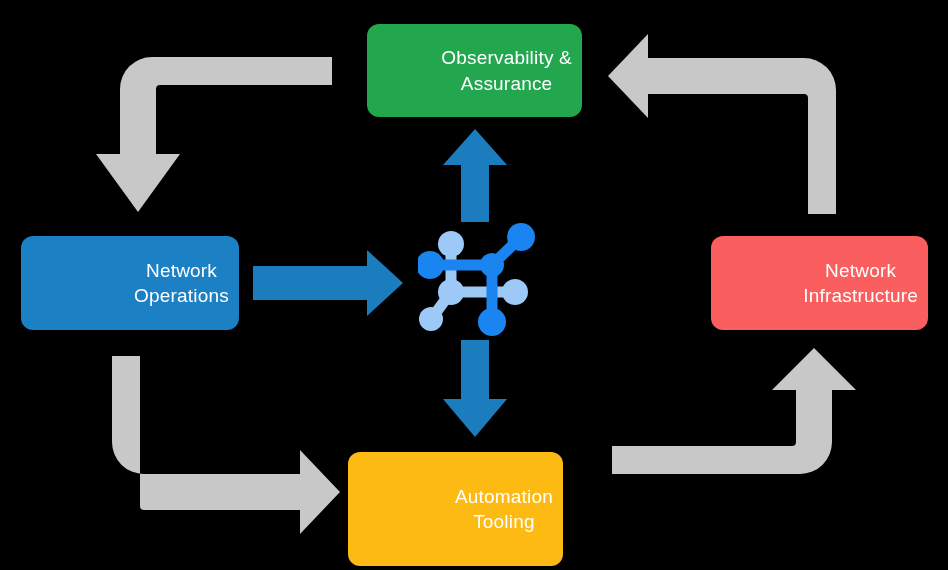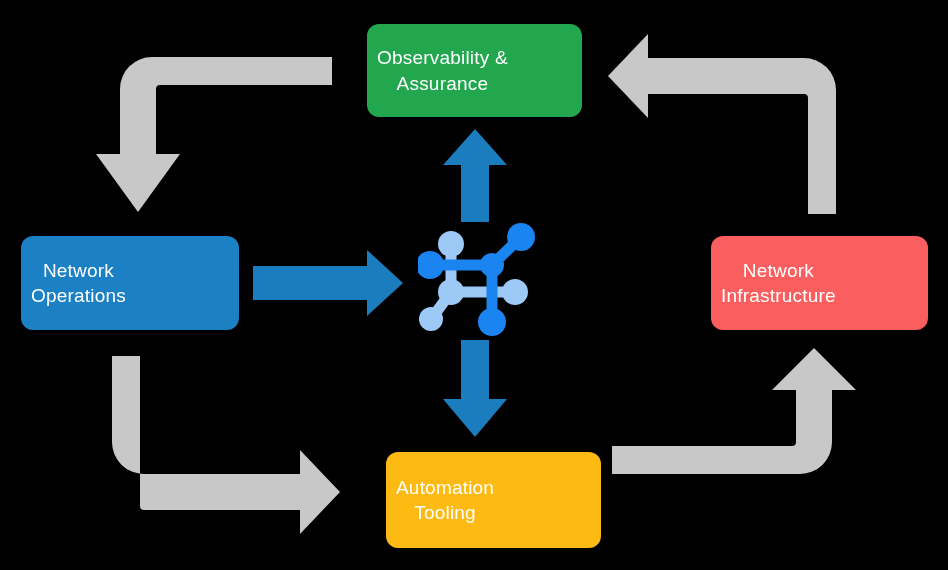--- a/index.html
+++ b/index.html
@@ -25,21 +25,21 @@
     left: 0;
     top: 0;
     width: 948px;
     height: 570px;
   }
   .node-box {
     position: absolute;
     border-radius: 12px;
     display: flex;
     align-items: center;
-    justify-content: flex-start;
+    justify-content: flex-end;
     text-align: center;
     color: #ffffff;
     font-size: 19px;
     line-height: 1.32;
     font-weight: 400;
     letter-spacing: 0.2px;
     z-index: 3;
     box-sizing: border-box;
     padding: 4px 10px;
     font-family: "Liberation Sans", sans-serif;
@@ -60,24 +60,24 @@
     width: 218px;
     height: 94px;
   }
   #box-network-infrastructure {
     left: 711px;
     top: 236px;
     width: 217px;
     height: 94px;
   }
   #box-automation-tooling {
-    left: 386px;
+    left: 348px;
     top: 452px;
     width: 215px;
-    height: 96px;
+    height: 114px;
   }
   #center-icon {
     position: absolute;
     left: 418px;
     top: 218px;
     width: 120px;
     height: 120px;
     z-index: 4;
   }
 </style>

